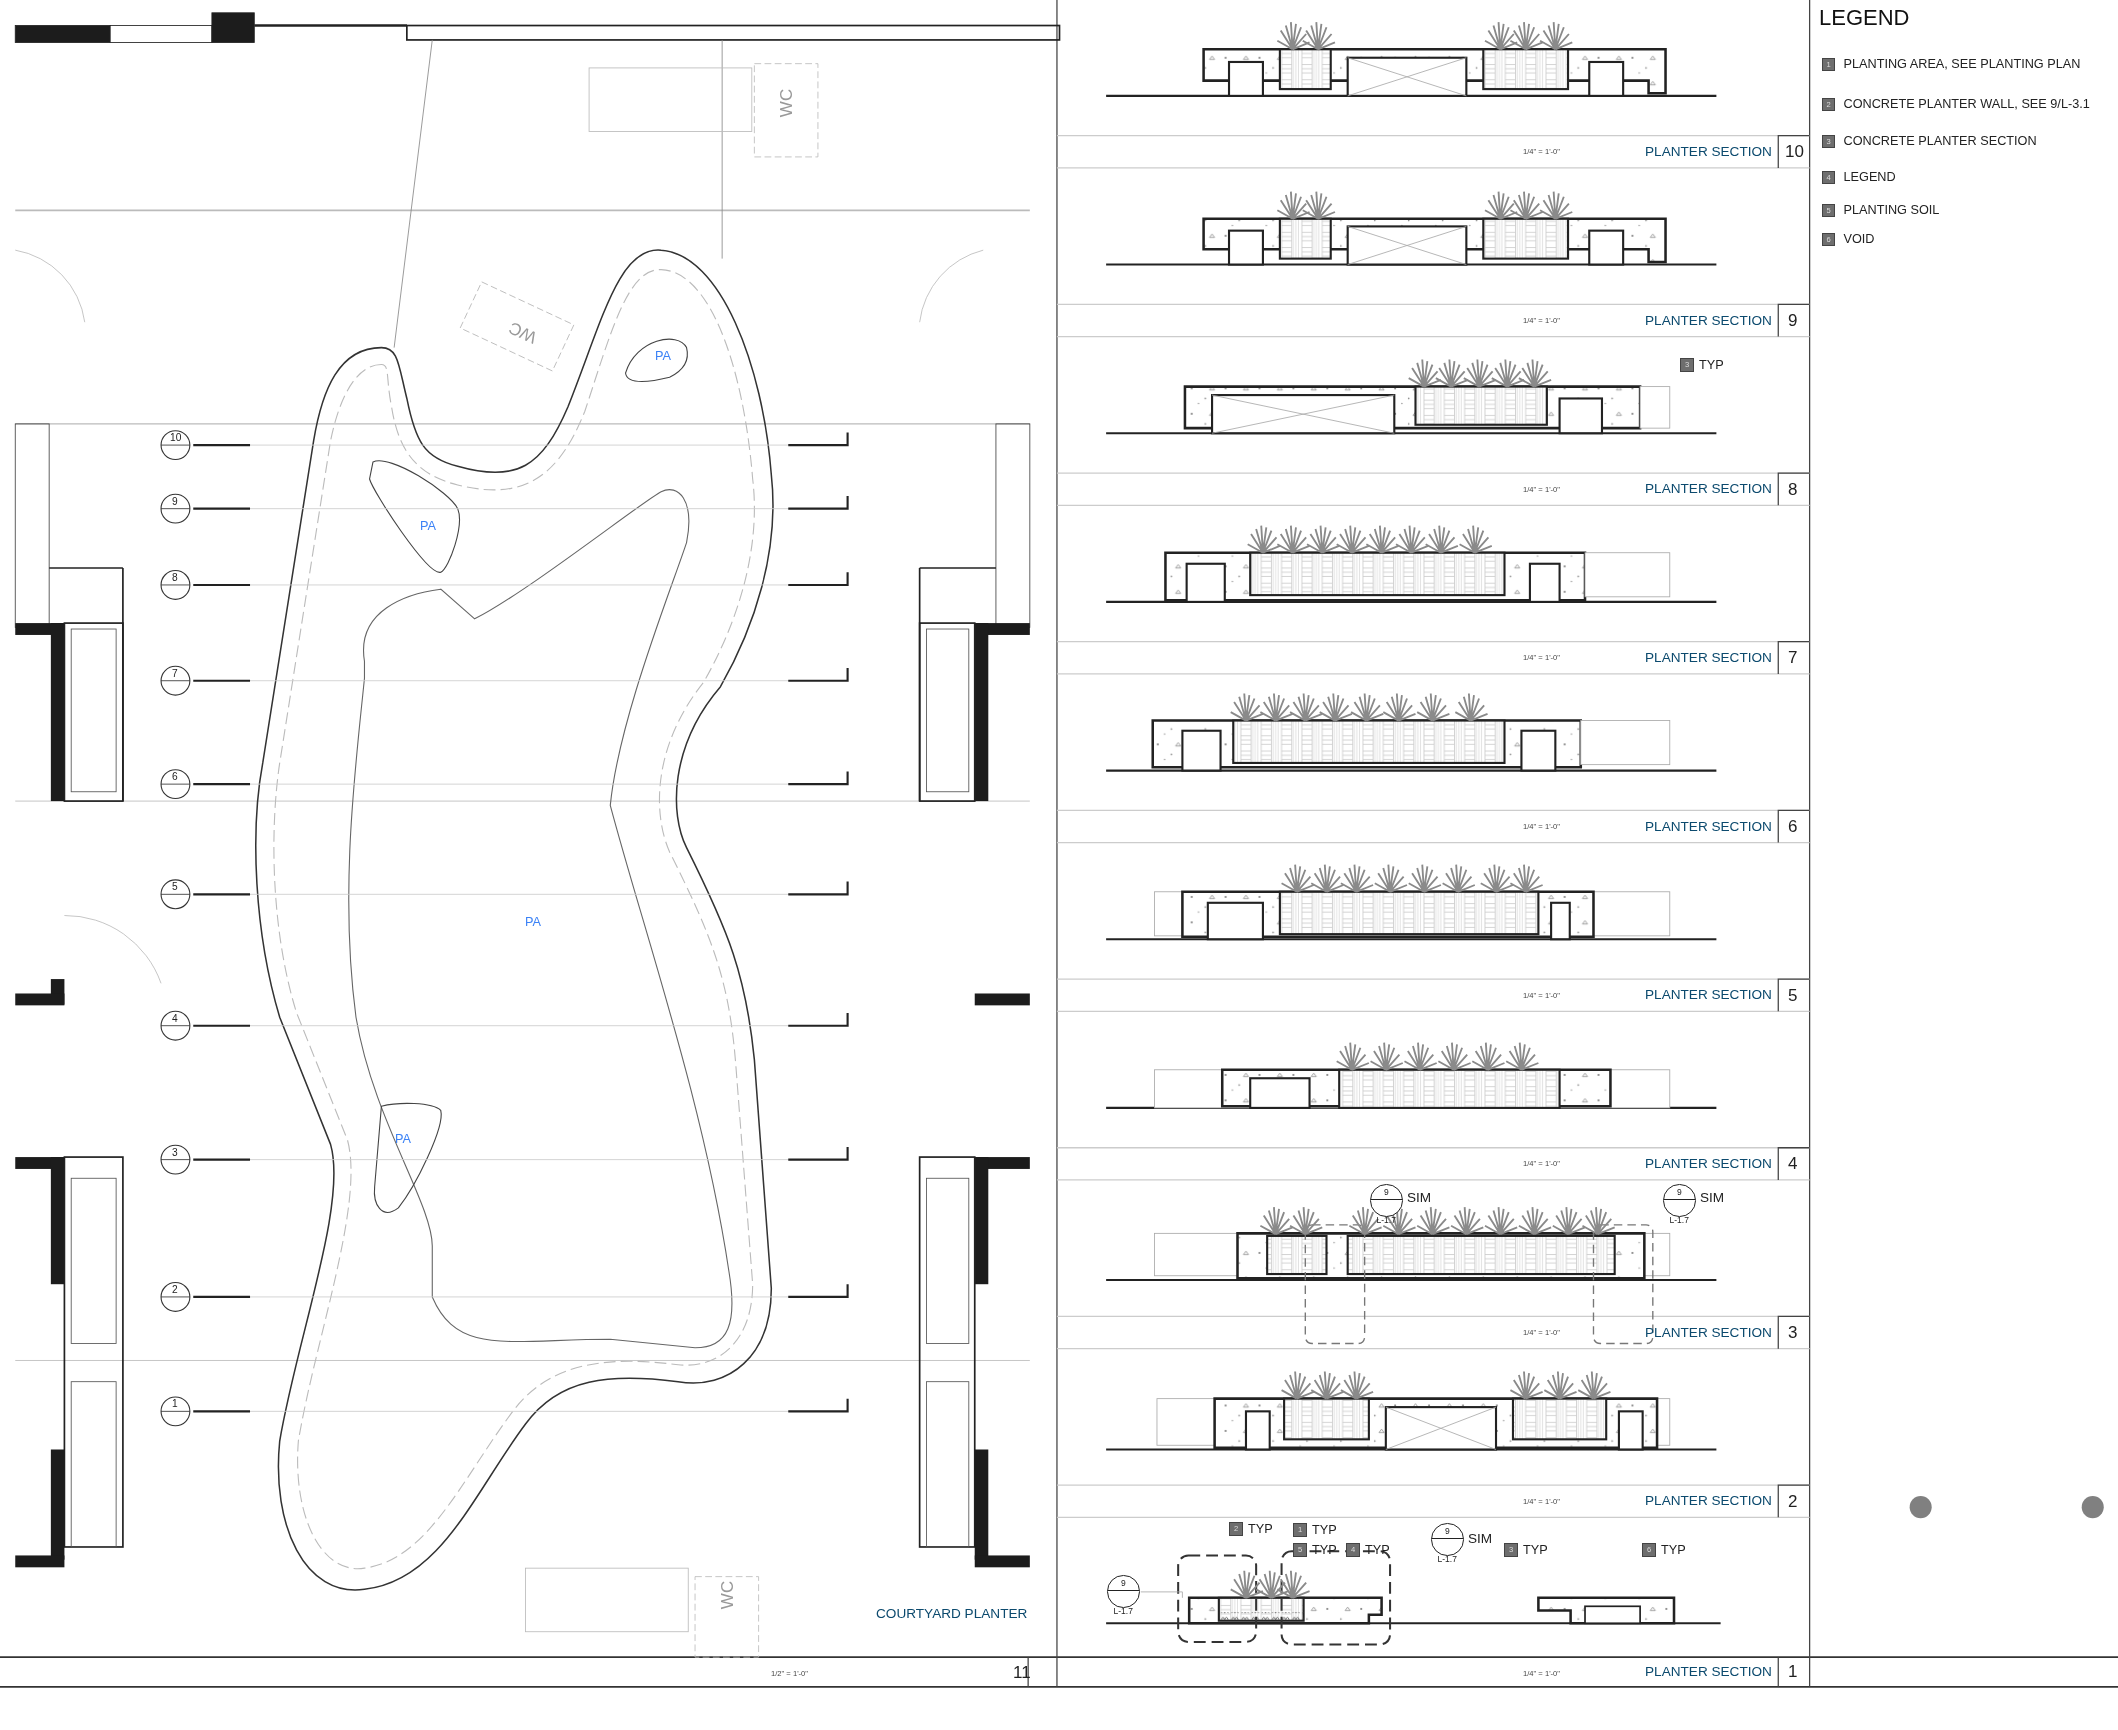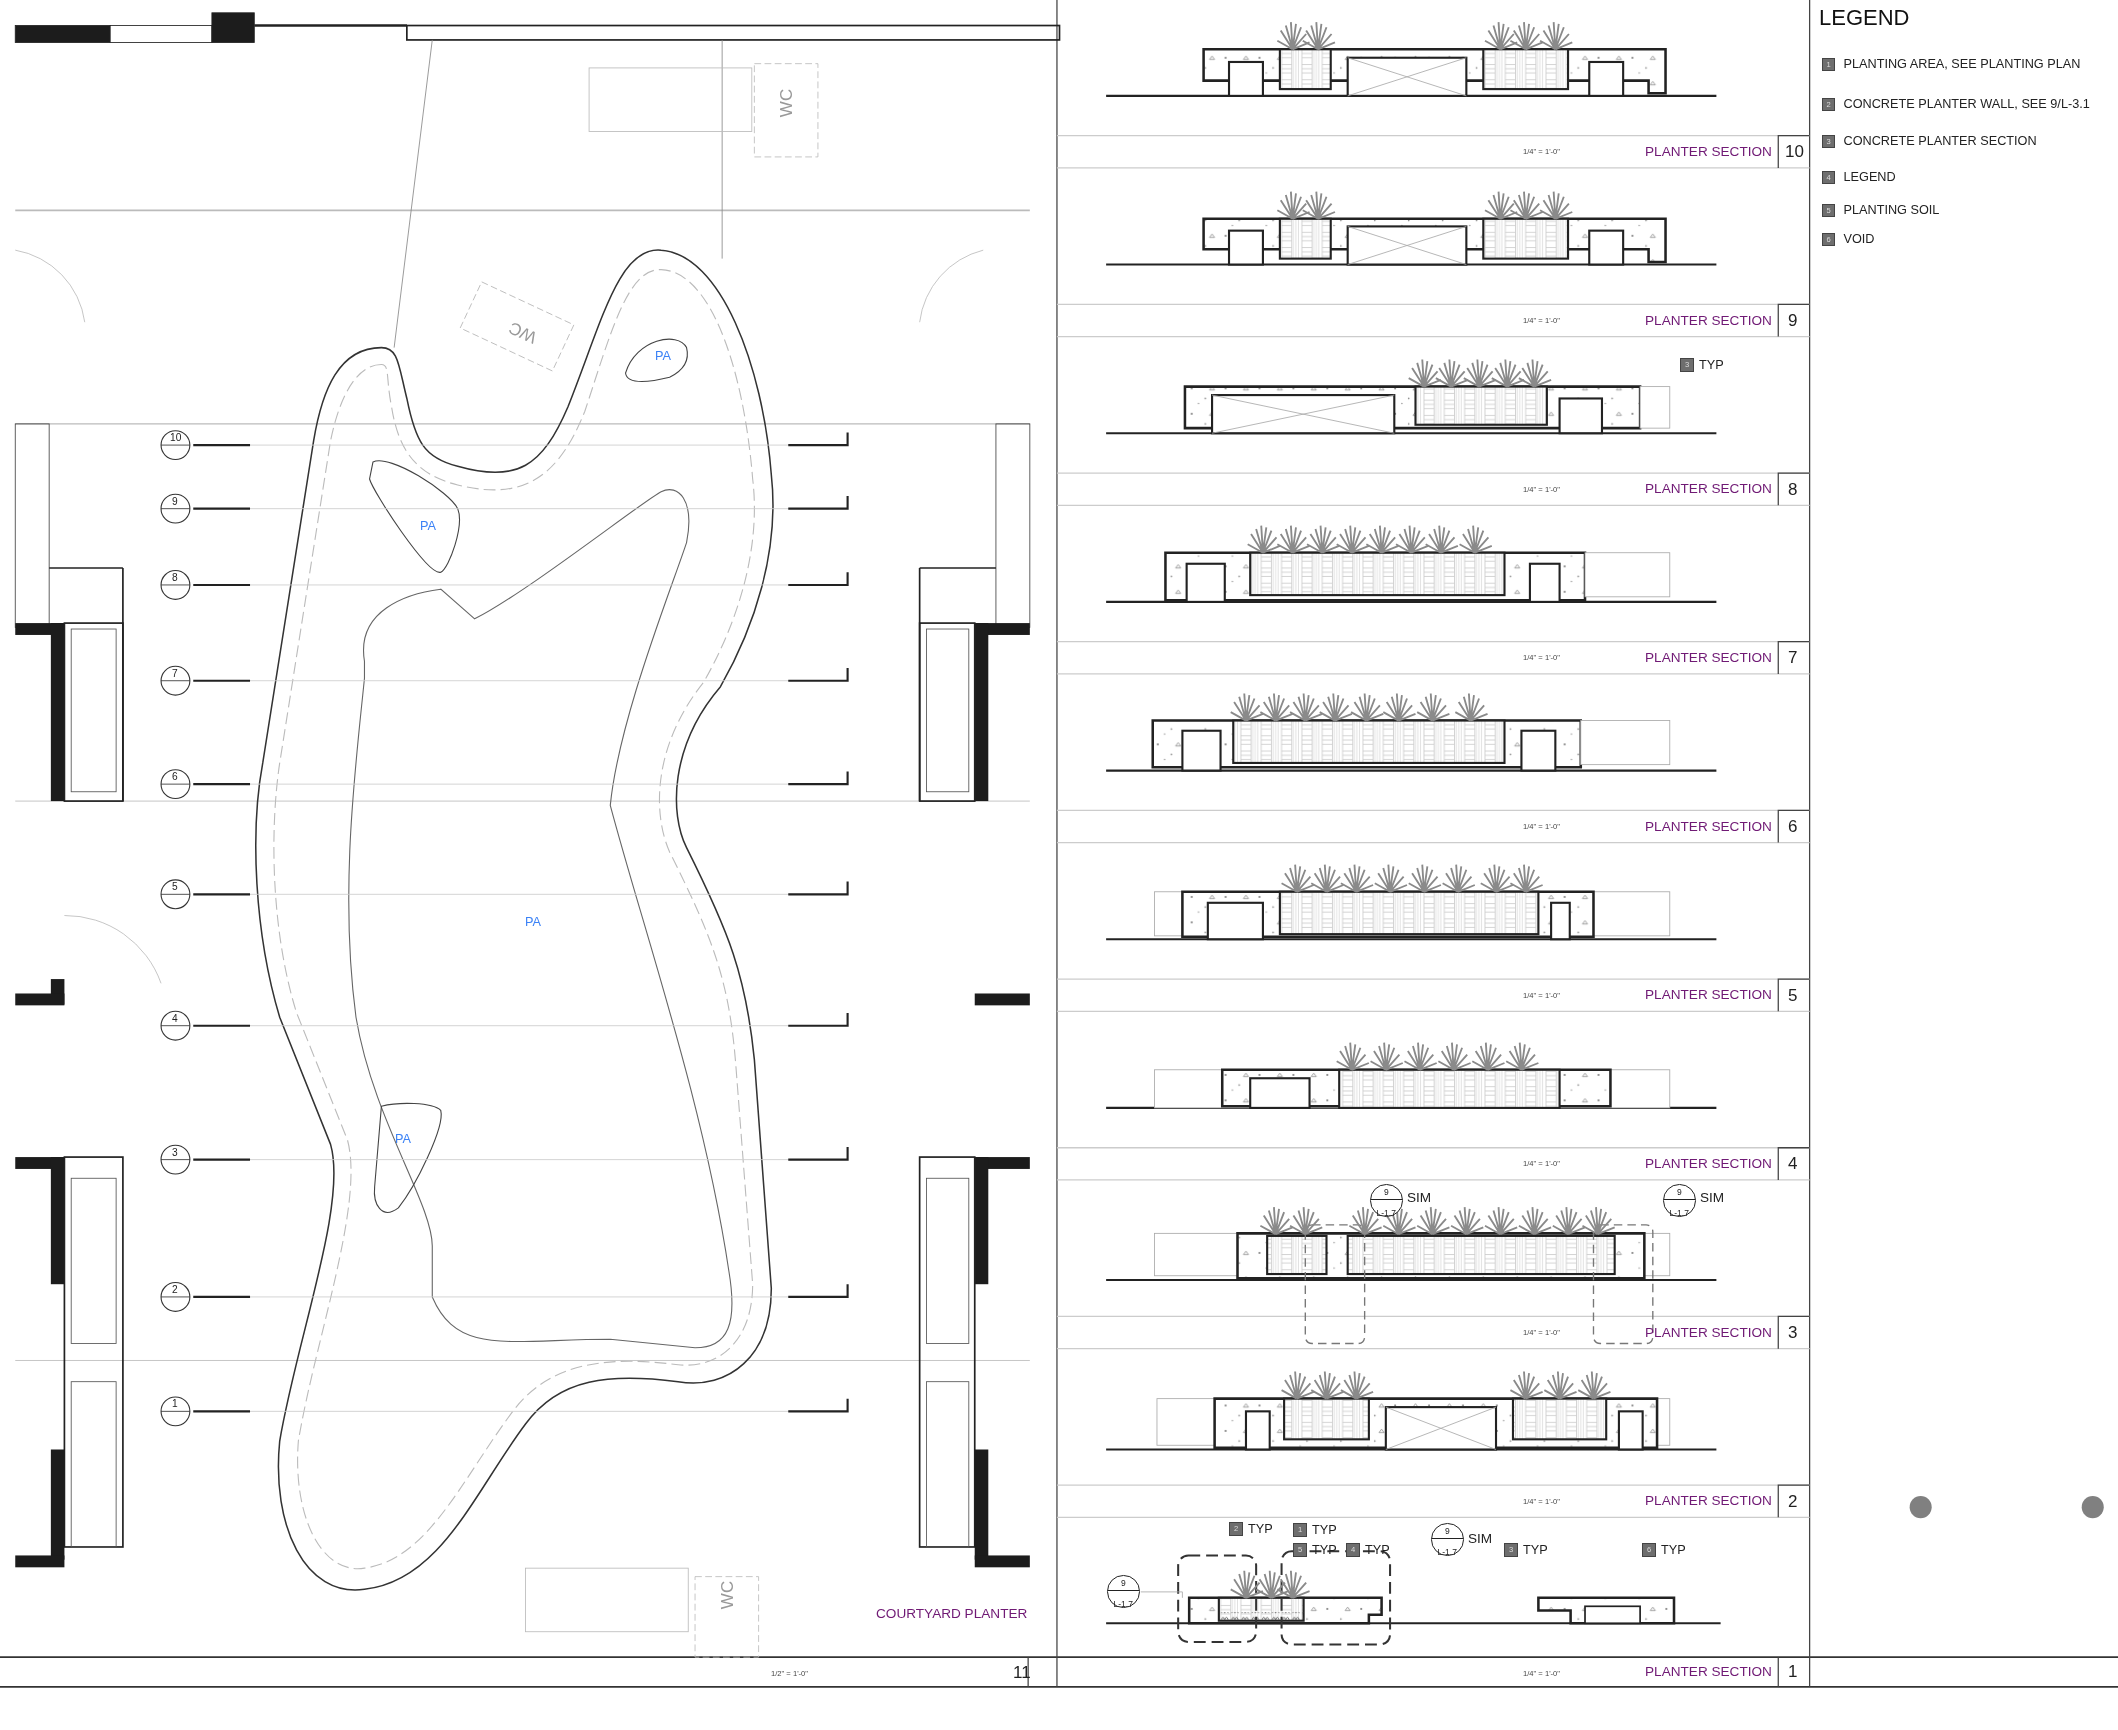--- a/index.html
+++ b/index.html
@@ -2,30 +2,30 @@
 <html style="font-size:13.6px"><head>
 <meta charset="utf-8">
 <style>
   html,body{margin:0;padding:0;background:#fff;}
   body{width:2119px;height:1731px;position:relative;overflow:hidden;font-family:"Liberation Sans",sans-serif;color:#222;}
   svg{position:absolute;left:0;top:0;}
   .txt{position:absolute;white-space:nowrap;font-family:"Liberation Sans",sans-serif;}
   .legend-title{left:1819px;top:5.1px;font-size:22px;color:#111;}
   .legend-item{position:absolute;left:1822px;display:flex;align-items:center;gap:8.5px;font-size:12.7px;color:#222;}
   .sw{width:11px;height:11px;background:#6e6e6e;border:0.8px solid #444;color:#ddd;font-size:7.6px;line-height:11px;text-align:center;}
-  .sec-title{font-size:13.6px;color:#701a75;}
+  .sec-title{font-size:13.6px;color:#0c4a6e;}
   .sec-scale{font-size:7.6px;color:#444;}
   .sec-num{font-size:17px;color:#222;}
   .pa{font-size:12.7px;color:#3b82f6;}
   .mk-num{font-size:10.2px;color:#222;}
   .callout{position:absolute;display:flex;align-items:center;gap:5.1px;font-size:12.7px;color:#222;}
   .callout .sw{width:12px;height:12px;}
   .bubble{position:absolute;width:30.5px;height:30.5px;border:1.3px solid #222;border-radius:50%;background:#fff;font-size:8.5px;text-align:center;line-height:1;}
   .bubble .t{display:block;margin-top:3.4px;border-bottom:0.8px solid #222;padding-bottom:1.7px;}
-  .bubble .b{display:block;margin-top:9px;}
+  .bubble .b{display:block;margin-top:16px;}
 </style>
 </head>
 <body>
 
 <svg width="2119" height="1731" viewBox="0 0 2500 2042">
   <defs>
     <g id="plant">
       <path d="M0 0 L-14 -22 M0 0 L-8 -28 M0 0 L-2 -32 M0 0 L4 -30 M0 0 L10 -26 M0 0 L16 -18 M0 0 L-18 -10 M0 0 L20 -8" stroke="#8a8a8a" stroke-width="2.2" fill="none"></path>
     </g>
     <pattern id="soil" width="24" height="18" patternUnits="userSpaceOnUse">

